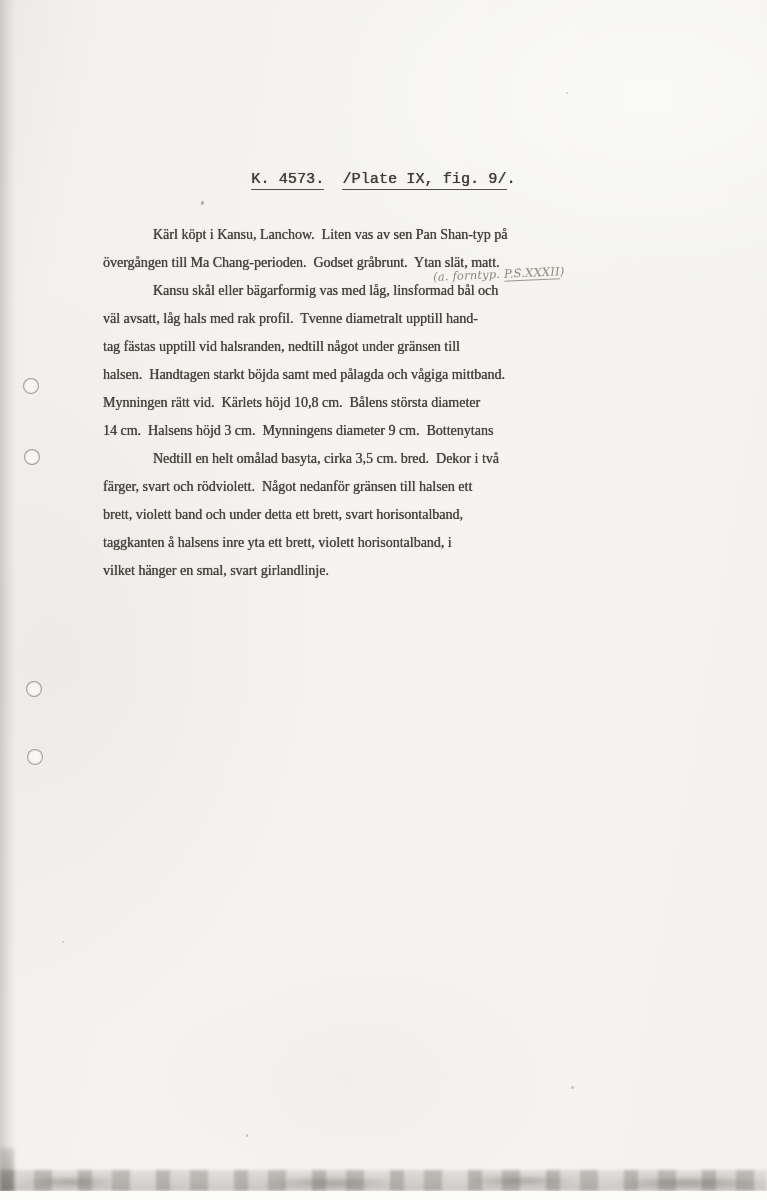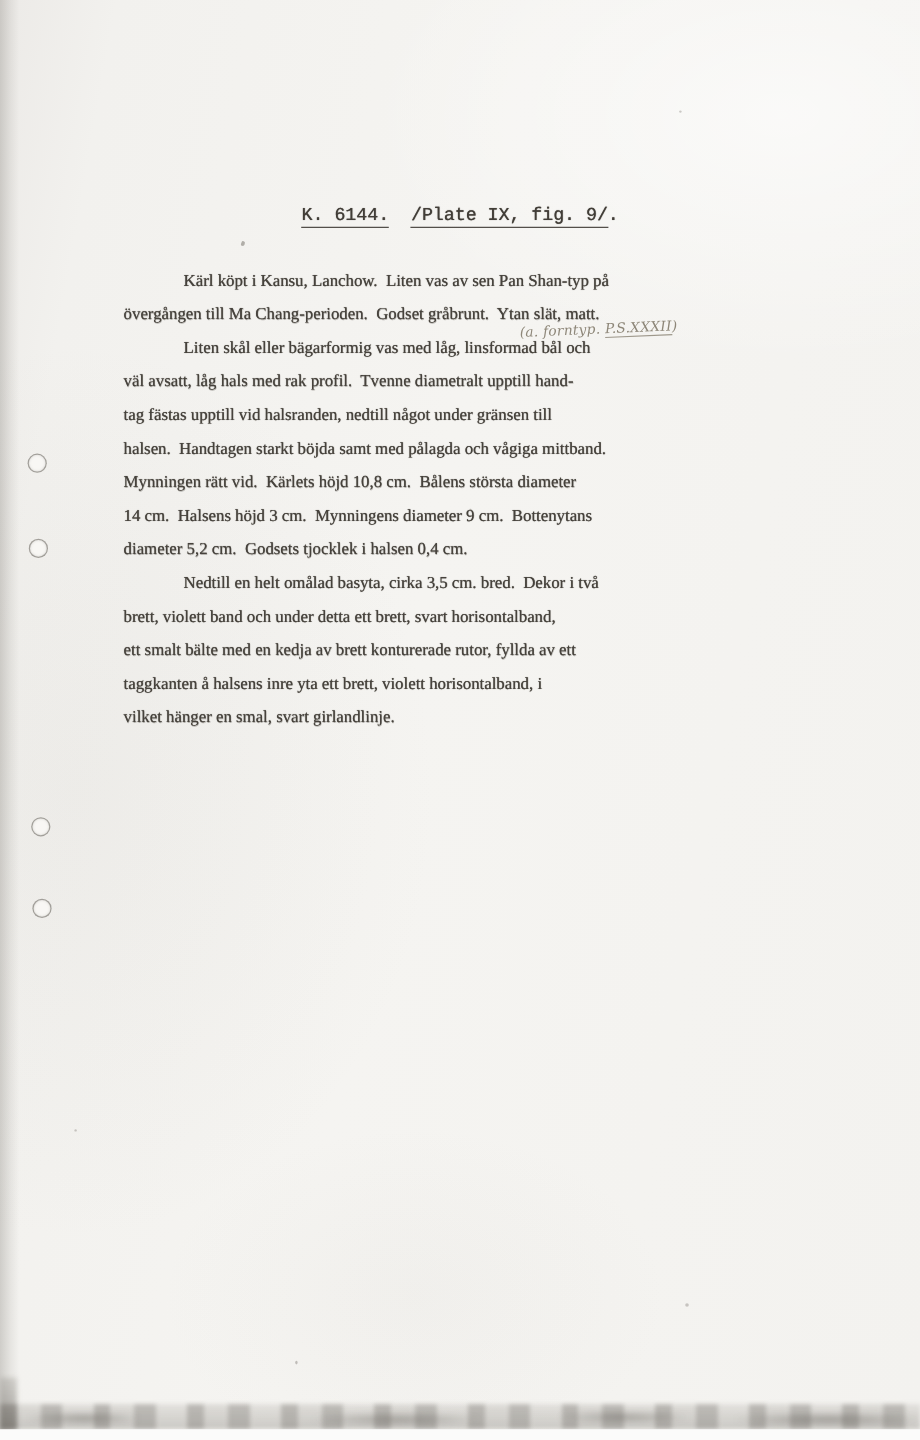--- a/index.html
+++ b/index.html
@@ -117,37 +117,36 @@
 
 <div class="page">
 
   <div class="edge-left"></div>
 
   <div class="hole hole1"></div>
   <div class="hole hole2"></div>
   <div class="hole hole3"></div>
   <div class="hole hole4"></div>
 
-  <div class="title-row"><span class="u">K. 6144.</span><span>  </span><span class="u">/Plate IX, fig. 9/</span><span>.</span></div>
+  <div class="title-row"><span class="u">K. 4573.</span><span>  </span><span class="u">/Plate IX, fig. 9/</span><span>.</span></div>
 
   <div class="annotation"><span>(a. forntyp. </span><span class="u">P.S.XXXII</span><span>)</span></div>
 
   <div class="body-block">
     <div class="line indent">Kärl köpt i Kansu, Lanchow.  Liten vas av sen Pan Shan-typ på</div>
     <div class="line">övergången till Ma Chang-perioden.  Godset gråbrunt.  Ytan slät, matt.</div>
-    <div class="line indent">Liten skål eller bägarformig vas med låg, linsformad bål och</div>
+    <div class="line indent">Kansu skål eller bägarformig vas med låg, linsformad bål och</div>
     <div class="line">väl avsatt, låg hals med rak profil.  Tvenne diametralt upptill hand-</div>
     <div class="line">tag fästas upptill vid halsranden, nedtill något under gränsen till</div>
     <div class="line">halsen.  Handtagen starkt böjda samt med pålagda och vågiga mittband.</div>
     <div class="line">Mynningen rätt vid.  Kärlets höjd 10,8 cm.  Bålens största diameter</div>
     <div class="line">14 cm.  Halsens höjd 3 cm.  Mynningens diameter 9 cm.  Bottenytans</div>
-    <div class="line">diameter 5,2 cm.  Godsets tjocklek i halsen 0,4 cm.</div>
     <div class="line indent">Nedtill en helt omålad basyta, cirka 3,5 cm. bred.  Dekor i två</div>
+    <div class="line">färger, svart och rödviolett.  Något nedanför gränsen till halsen ett</div>
     <div class="line">brett, violett band och under detta ett brett, svart horisontalband,</div>
-    <div class="line">ett smalt bälte med en kedja av brett konturerade rutor, fyllda av ett</div>
     <div class="line">taggkanten å halsens inre yta ett brett, violett horisontalband, i</div>
     <div class="line">vilket hänger en smal, svart girlandlinje.</div>
   </div>
 
   <div class="speck sp1"></div>
   <div class="speck sp2"></div>
   <div class="speck sp3"></div>
   <div class="speck sp4"></div>
   <div class="speck sp5"></div>
   <div class="speck sp6"></div>

